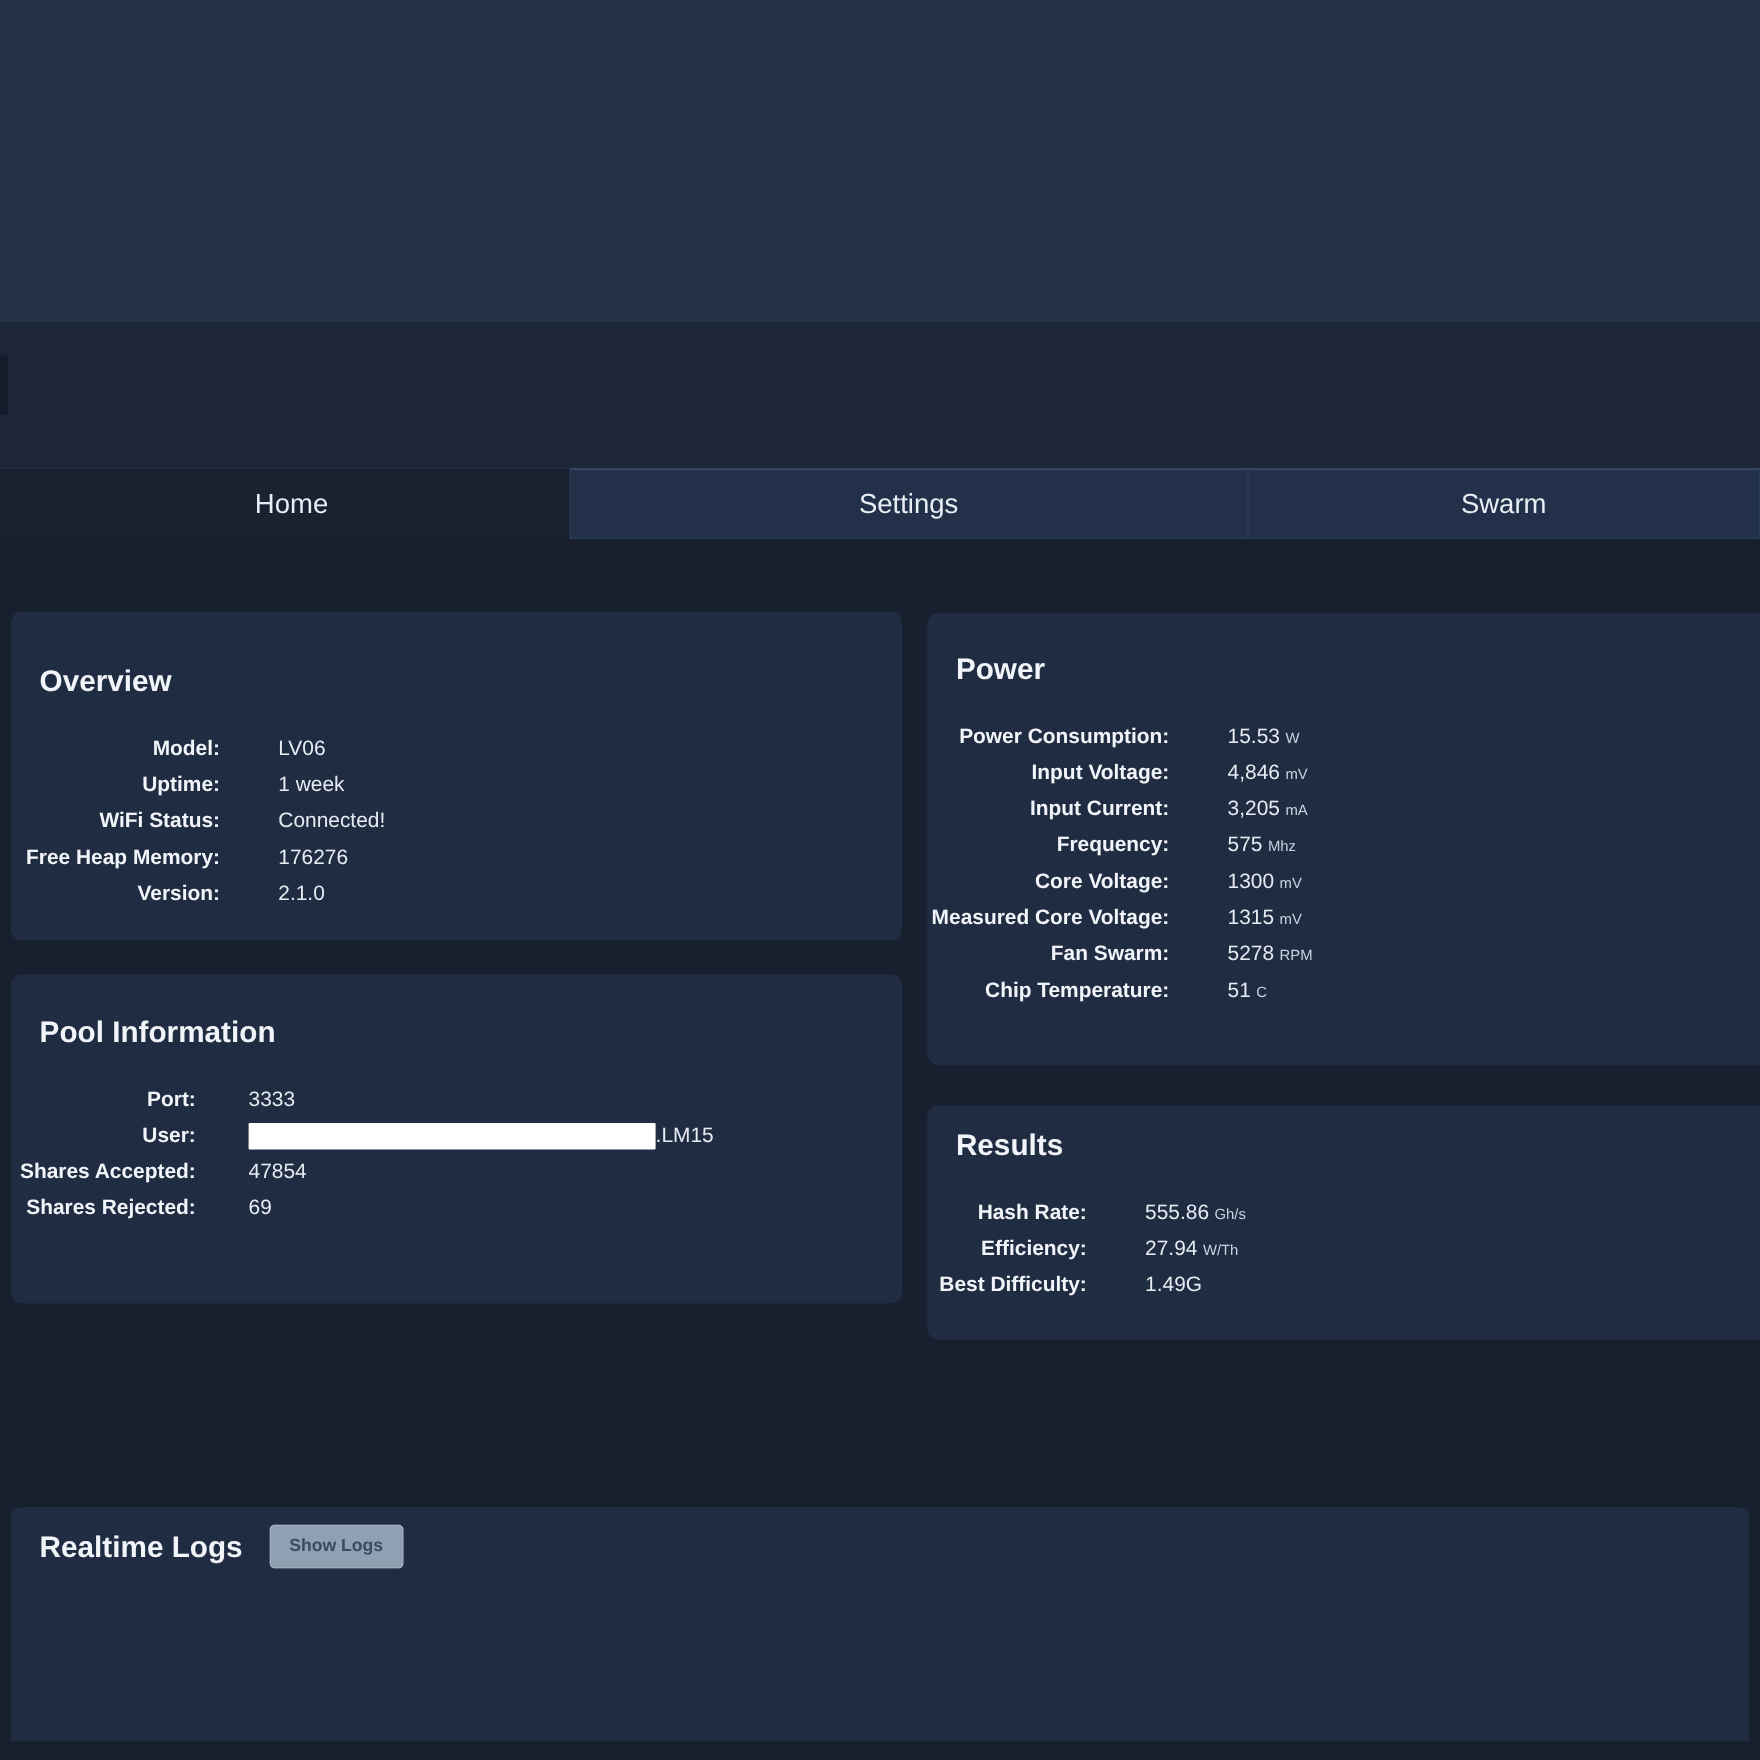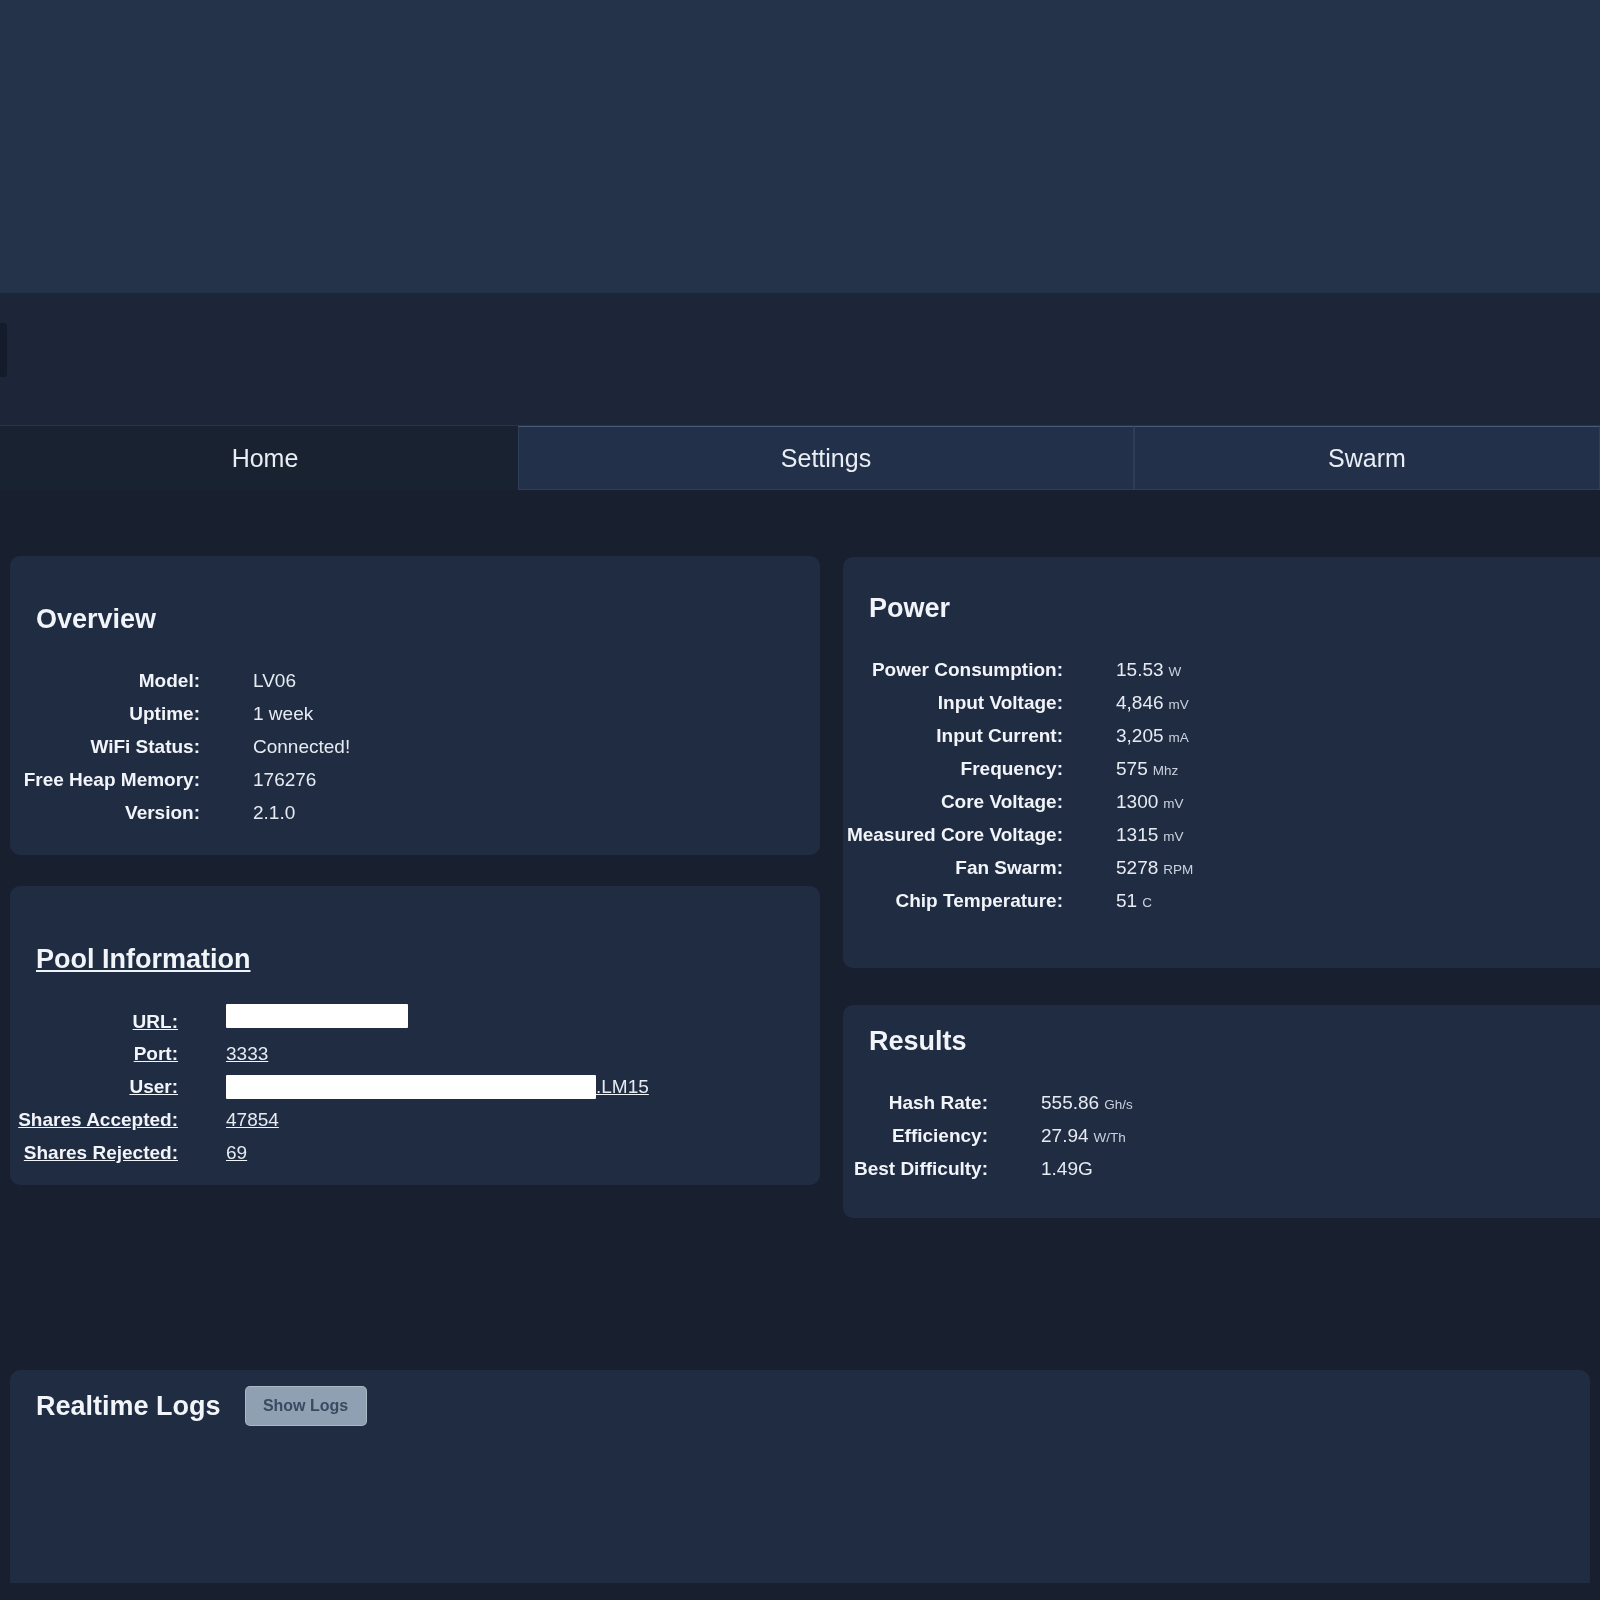--- a/index.html
+++ b/index.html
@@ -66,21 +66,21 @@
   .tab-swarm{flex:1;text-align:center;}
 
   .card{
     position:absolute;
     background:var(--card-bg);
     border-radius:10px;
     box-sizing:border-box;
   }
   #card-overview{left:10px;top:556px;width:810px;height:299px;padding-top:47px;}
   #card-power{left:843px;top:557px;width:767px;height:411px;padding-top:35px;}
-  #card-pool{left:10px;top:886px;width:810px;height:299px;padding-top:57px;text-decoration:underline;}
+  #card-pool{left:10px;top:886px;width:810px;height:299px;padding-top:36px;}
   #card-results{left:843px;top:1005px;width:767px;height:213px;padding-top:20px;}
   #card-logs{left:10px;top:1370px;width:1580px;height:213px;border-radius:10px 10px 0 0;}
 
   .card-title{
     font-size:27px;font-weight:bold;
     margin:0 0 28px 26px;
     line-height:33px;
   }
   .rows{display:block;}
   .stat-row{
@@ -246,26 +246,20 @@
             <span class="unit">C</span>
           </span>
         </div>
       </div>
   </div>
 
   <div class="card" id="card-pool">
     <h2 class="card-title">Pool Information</h2>
     <div class="rows rows-pool">
         <div class="stat-row">
-          <span class="stat-label">URL:</span>
-          <span class="stat-value">
-            <span class="redacted" style="width: 182px;"></span>
-          </span>
-        </div>
-        <div class="stat-row">
           <span class="stat-label">Port:</span>
           <span class="stat-value">
             <span>3333</span>
           </span>
         </div>
         <div class="stat-row">
           <span class="stat-label">User:</span>
           <span class="stat-value">
             <span class="redacted" style="width: 370px;"></span>
             <span>.LM15</span>

